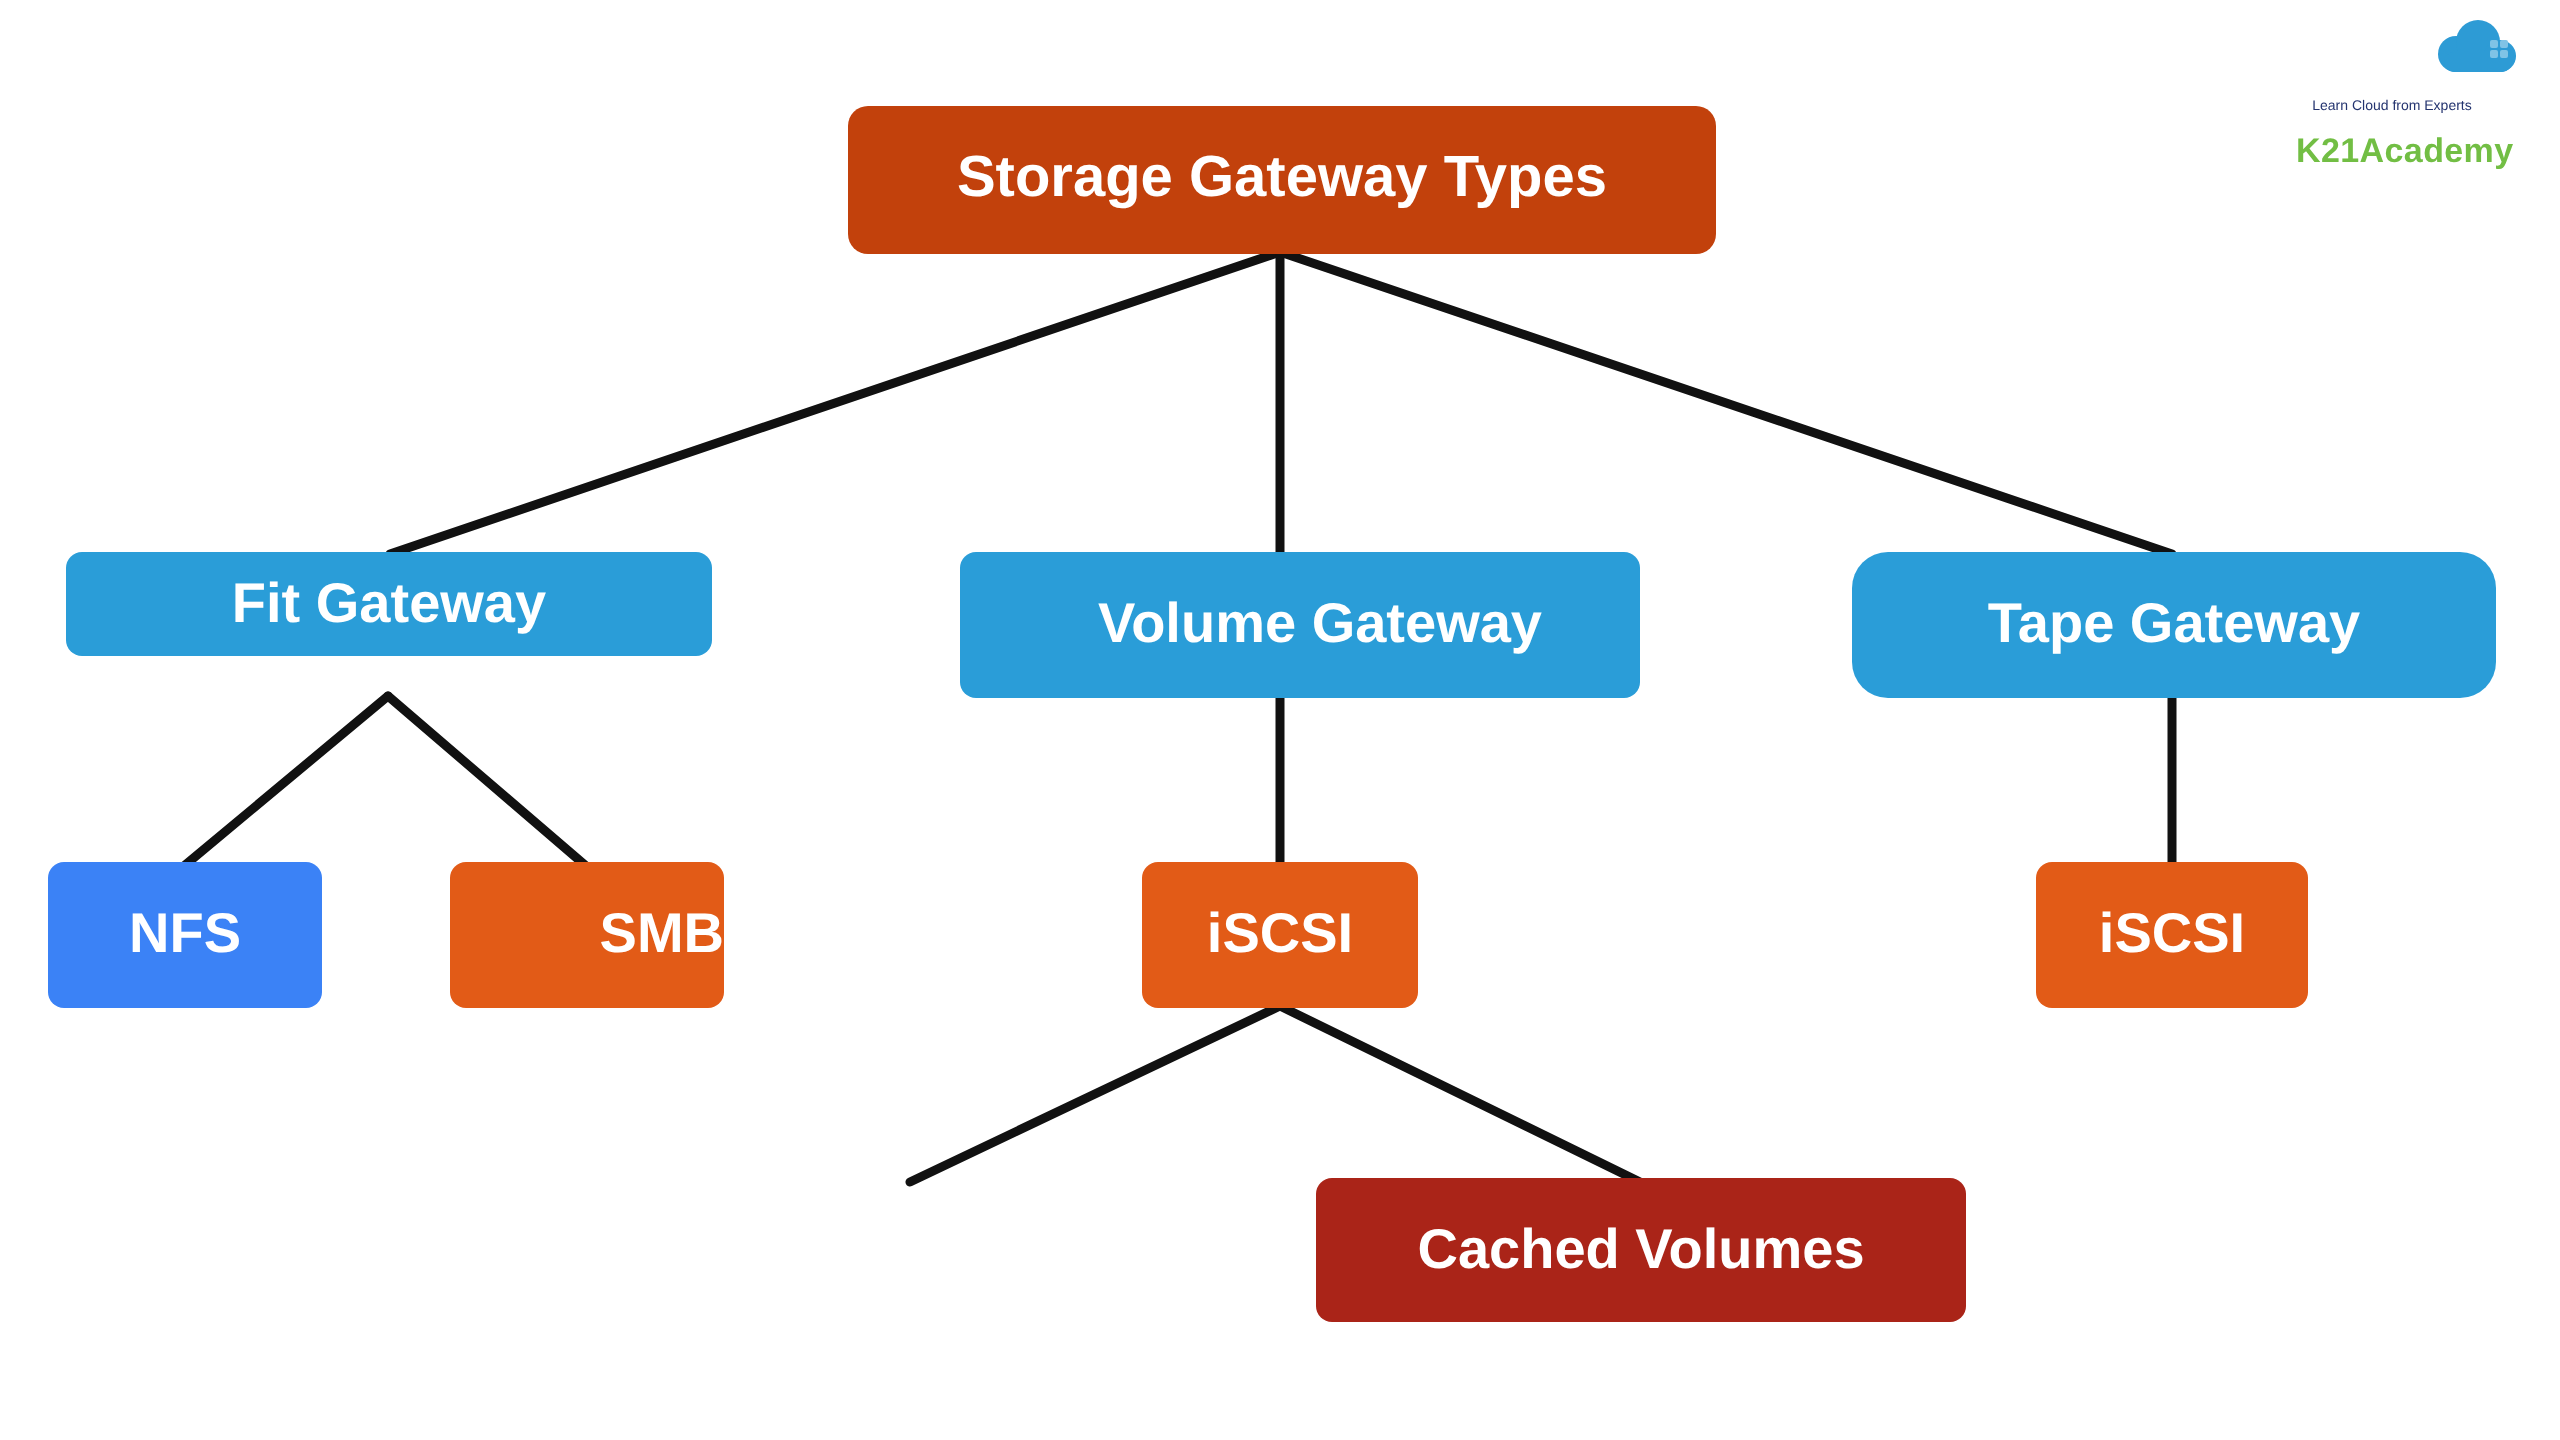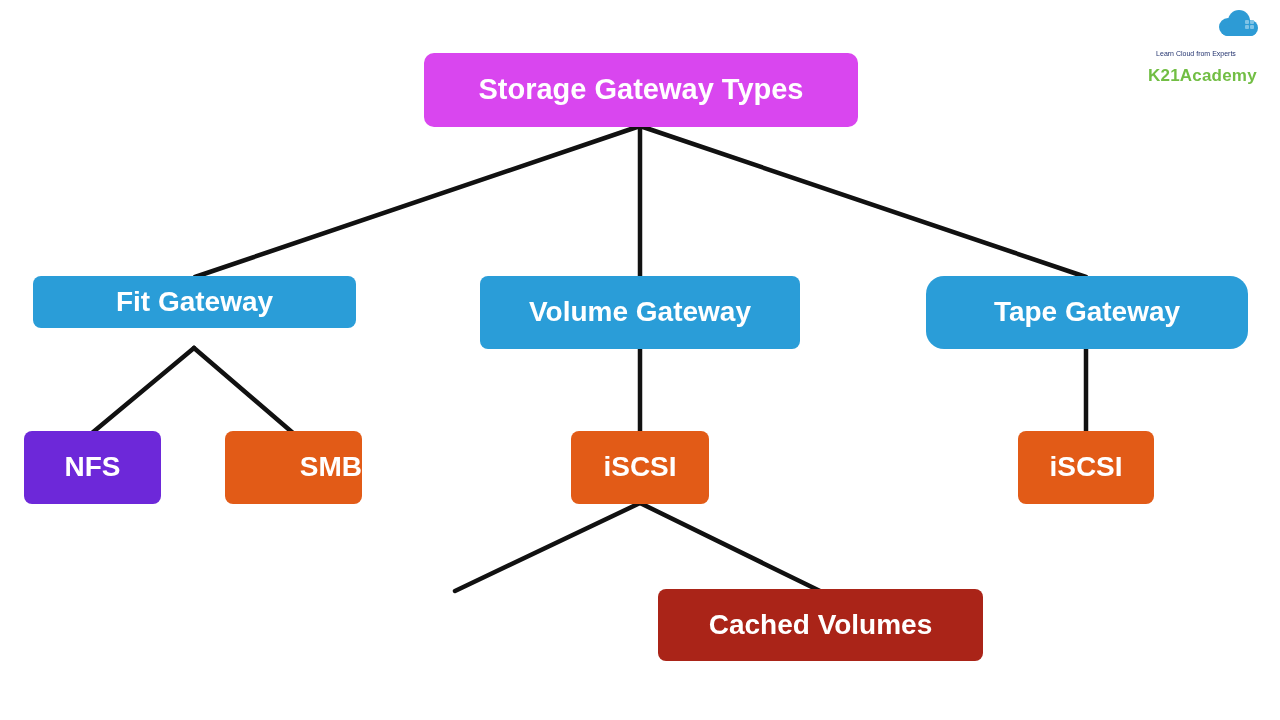--- a/index.html
+++ b/index.html
@@ -92,37 +92,37 @@
       <line x1="640" y1="126" x2="1086" y2="277"></line>
       <line x1="194" y1="348" x2="92" y2="433"></line>
       <line x1="194" y1="348" x2="293" y2="433"></line>
       <line x1="640" y1="348" x2="640" y2="433"></line>
       <line x1="640" y1="503" x2="455" y2="591"></line>
       <line x1="640" y1="503" x2="820" y2="591"></line>
       <line x1="1086" y1="348" x2="1086" y2="433"></line>
     </g>
   </svg>
 
-  <div class="node node-root" style="background: #d946ef;">
+  <div class="node node-root" style="background: #c2410c;">
     <span>Storage Gateway Types</span>
   </div>
 
   <div class="node node-fit" style="background: rgb(42, 157, 216);">
     <span>Fit Gateway</span>
   </div>
 
-  <div class="node node-volume" style="background: rgb(42, 157, 216);">
+  <div class="node node-volume" style="background: rgb(42, 157, 216); padding-left: 20px;">
     <span>Volume Gateway</span>
   </div>
 
   <div class="node node-tape" style="background: rgb(42, 157, 216);">
     <span>Tape Gateway</span>
   </div>
 
-  <div class="node node-nfs" style="background: #6d28d9;">
+  <div class="node node-nfs" style="background: #3b82f6;">
     <span>NFS</span>
   </div>
 
   <div class="node node-smb" style="background: rgb(226, 91, 23); justify-content: flex-end;">
     <span>SMB</span>
   </div>
 
   <div class="node node-iscsi-vol" style="background: rgb(226, 91, 23);">
     <span>iSCSI</span>
   </div>

